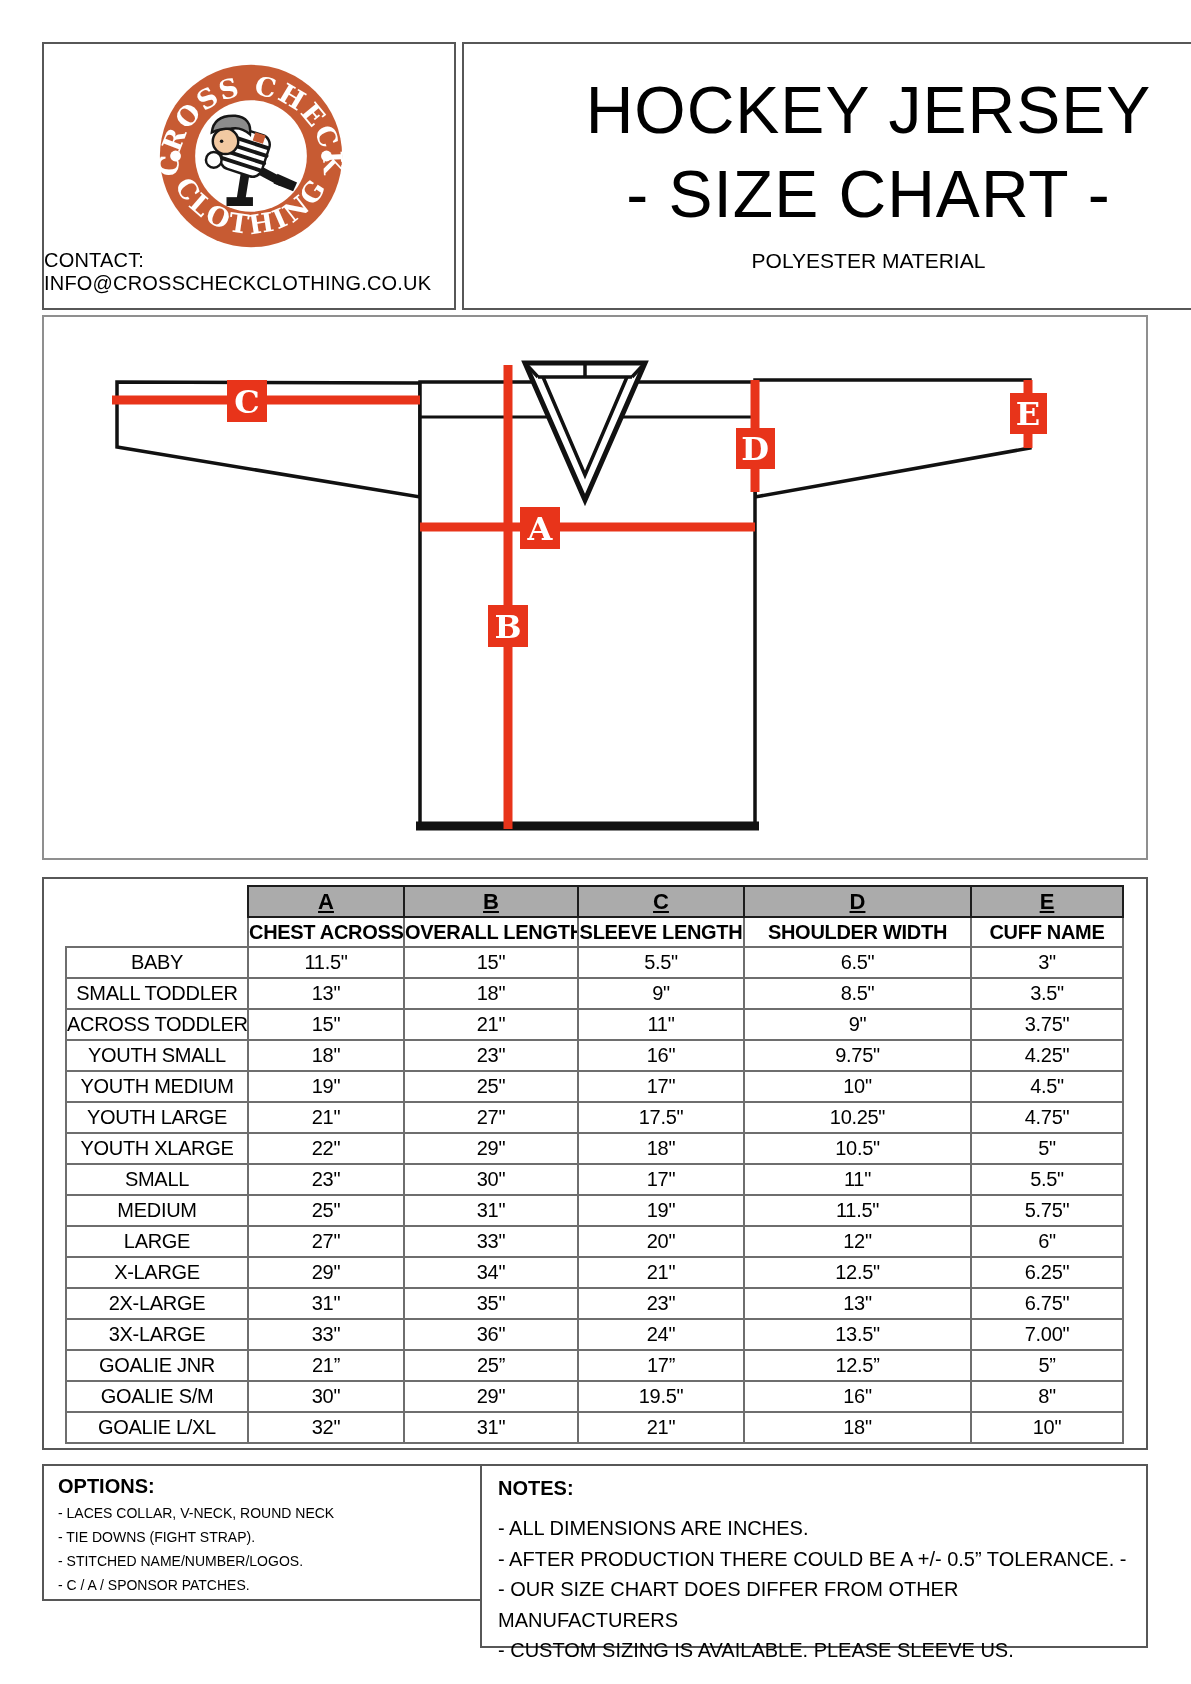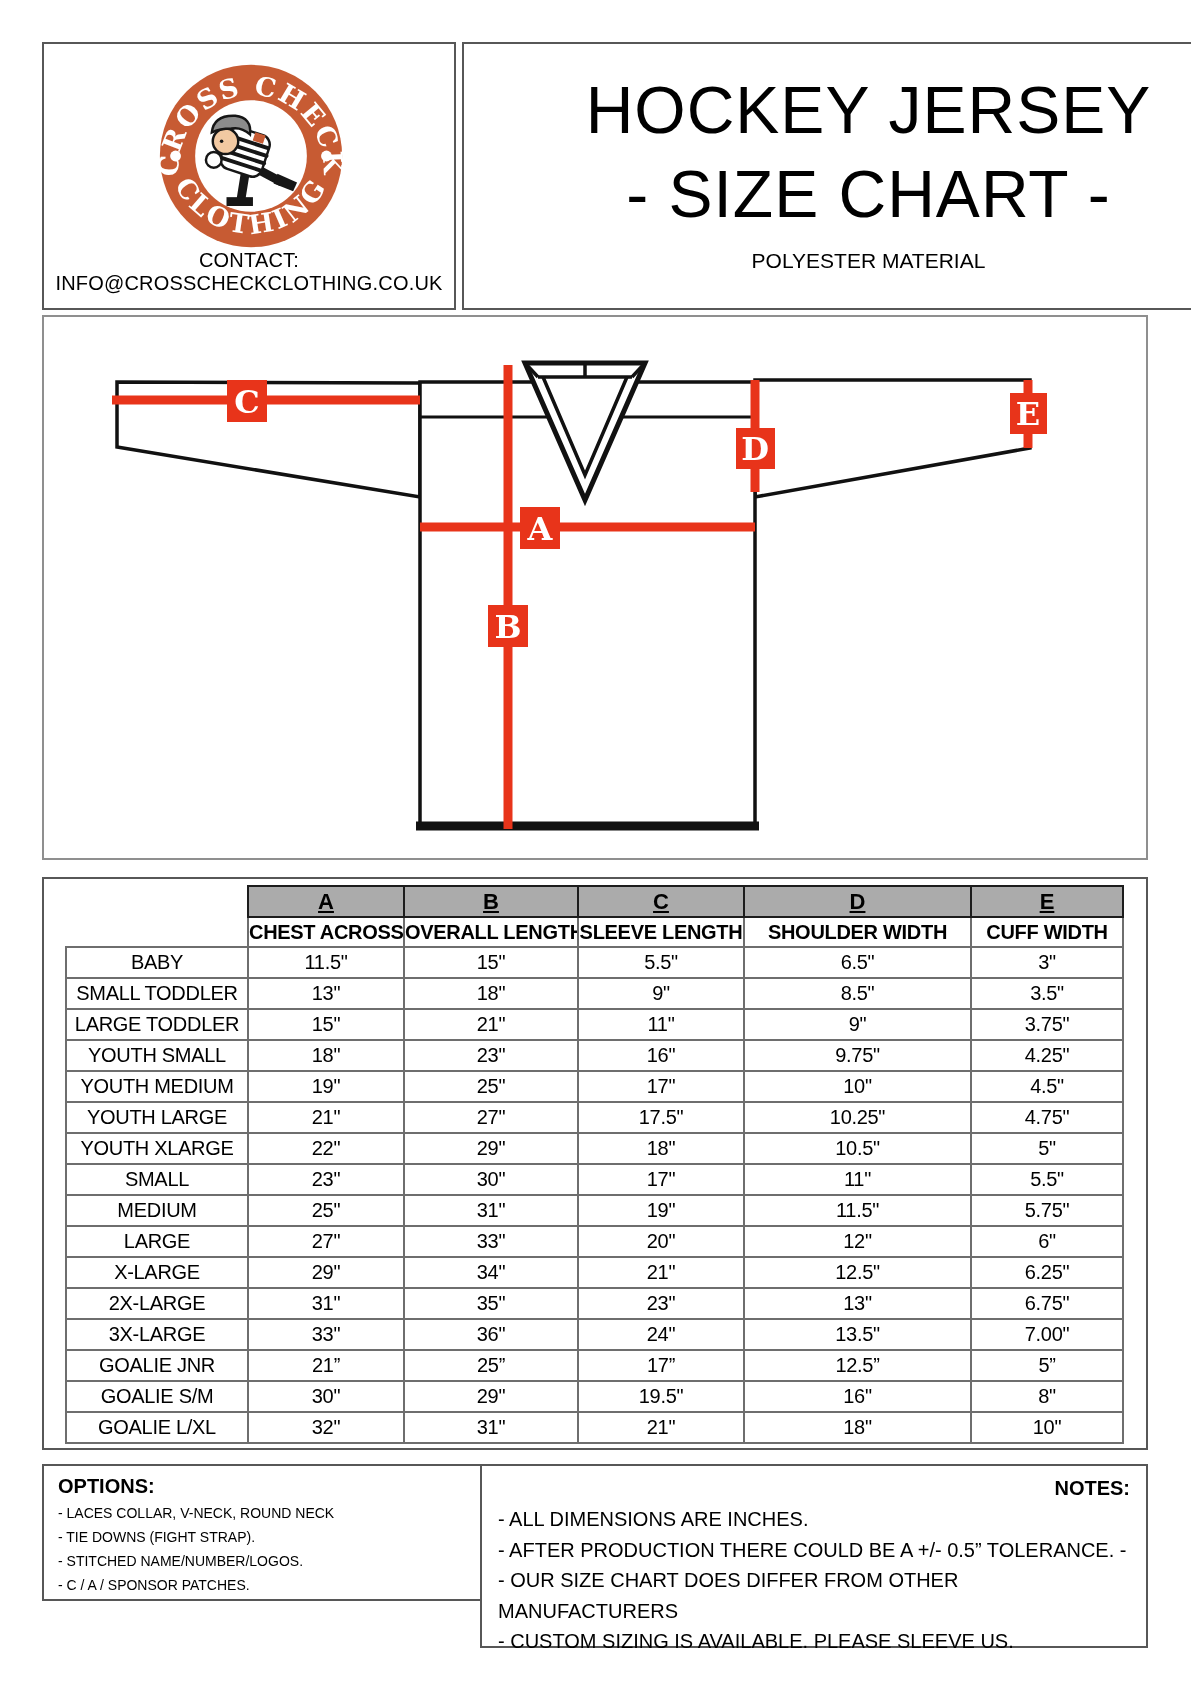--- a/index.html
+++ b/index.html
@@ -6,21 +6,21 @@
   html,body { background:#ffffff; }
   body {
     width:1191px; height:1684px; position:relative;
     font-family:"Liberation Sans", sans-serif; color:#000;
   }
   .box { position:absolute; background:#fff; border:2px solid #575757; }
   
   #logo-box   { left:42px;  top:42px;  width:414px; height:268px; }
   #title-box  { left:462px; top:42px;  width:813px; height:268px; text-align:center; }
   #logo-svg   { position:absolute; left:109px; top:14px; }
-  #contact-line { position:absolute; bottom:13px; width:100%; text-align:center;
+  #contact-line { position:absolute; bottom:13px; width:100%; 
                   font-size:20px; letter-spacing:0.2px; }
   #main-title { margin-top:24px; font-size:66px; line-height:84px; letter-spacing:1px; }
   #subtitle   { margin-top:12px; font-size:21px; line-height:25px; }
   
   #diagram-box { left:42px; top:315px; width:1106px; height:545px; border-color:#8f8f8f; }
   #jersey-svg  { position:absolute; left:0; top:0; }
   .measure-letter { font-family:"DejaVu Serif", serif; font-weight:bold; font-size:32px; fill:#fff; }
   
   #table-box { left:42px; top:877px; width:1106px; height:573px; }
   #size-table { position:absolute; left:21px; top:6px; width:1057px;
@@ -31,21 +31,21 @@
   .names-row th { height:30px; border:2px solid #6e6e6e; font-size:20px; font-weight:bold;
                   letter-spacing:-0.3px; }
   .corner { border:none !important; background:#fff; }
   #size-table tbody td { height:31px; border:2px solid #6e6e6e; font-size:20px;
                          letter-spacing:-0.3px; }
   
   #options-box { left:42px;  top:1464px; width:440px; height:137px; padding:9px 14px; }
   #notes-box   { left:480px; top:1464px; width:668px; height:184px; padding:11px 16px; }
   .box-title   { font-weight:bold; font-size:20px; }
   #options-box .box-title { margin-bottom:3px; }
-  #notes-box  .box-title  { margin-bottom:4px;text-align:right; }
+  #notes-box  .box-title  { margin-bottom:13px; }
   .plain-list { list-style:none; }
   #options-box li { font-size:14px; line-height:24px; }
   #notes-box  li  { font-size:20px; line-height:30.5px; }
 </style>
 </head>
 <body>
 
 <div class="box" id="logo-box">
   <svg id="logo-svg" width="196" height="196" viewBox="0 0 200 200">
     <defs>
@@ -159,42 +159,42 @@
         <th>C</th>
         <th>D</th>
         <th>E</th>
       </tr>
       <tr class="names-row">
         <td class="corner"></td>
         <th>CHEST ACROSS</th>
         <th>OVERALL LENGTH</th>
         <th>SLEEVE LENGTH</th>
         <th>SHOULDER WIDTH</th>
-        <th>CUFF WIDTH</th>
+        <th>CUFF NAME</th>
       </tr>
     </thead>
     <tbody>
         <tr>
           <td>BABY</td>
           <td>11.5"</td>
           <td>15"</td>
           <td>5.5"</td>
           <td>6.5"</td>
           <td>3"</td>
         </tr>
         <tr>
           <td>SMALL TODDLER</td>
           <td>13"</td>
           <td>18"</td>
           <td>9"</td>
           <td>8.5"</td>
           <td>3.5"</td>
         </tr>
         <tr>
-          <td>LARGE TODDLER</td>
+          <td>ACROSS TODDLER</td>
           <td>15"</td>
           <td>21"</td>
           <td>11"</td>
           <td>9"</td>
           <td>3.75"</td>
         </tr>
         <tr>
           <td>YOUTH SMALL</td>
           <td>18"</td>
           <td>23"</td>

